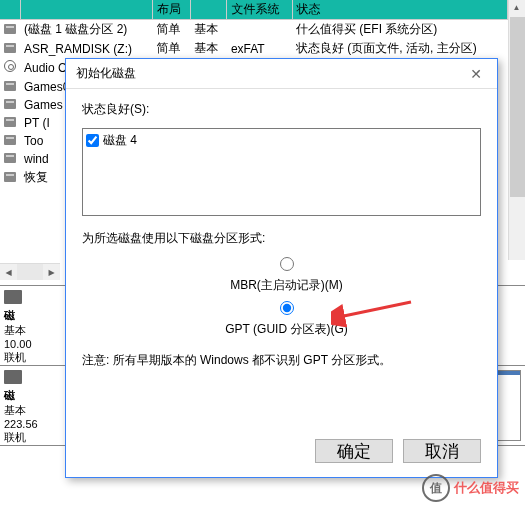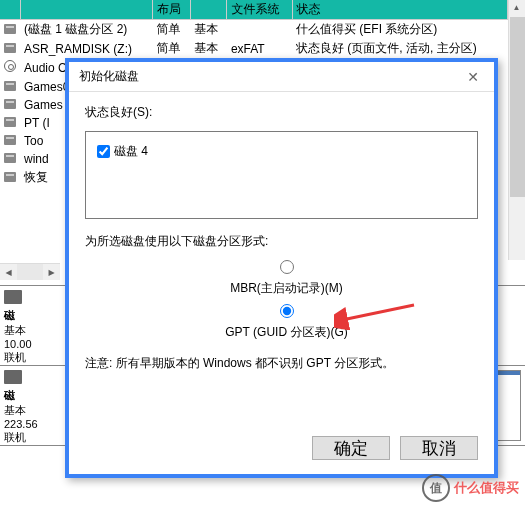--- a/index.html
+++ b/index.html
@@ -25,27 +25,27 @@
 
 .bottom-panel { position: absolute; top: 285px; left: 0; right: 0; bottom: 0; background: #fff; border-top: 1px solid #888; }
 .disk-block { display: flex; border-bottom: 1px solid #888; height: 80px; }
 .disk-left { width: 77px; border-right: 1px solid #888; padding: 4px; font-size: 11px; }
 .disk-left .bold { font-weight: bold; }
 .disk-right { flex: 1; display: flex; gap: 4px; padding: 4px; }
 .part-box { border: 1px solid #888; flex: 1; padding: 2px; font-size: 10px; position: relative; }
 .part-box::before { content: ''; position: absolute; top: 0; left: 0; right: 0; height: 4px; background: #4a7ab8; }
 .disk-hw-icon { display: inline-block; width: 18px; height: 14px; background: #666; border-radius: 1px; margin-bottom: 2px; }
 
-.dialog { position: absolute; top: 58px; left: 65px; width: 433px; height: 420px; background: #fff; border: 4px solid #3b82f6; box-shadow: 3px 3px 8px rgba(0,0,0,0.3); }
+.dialog { position: absolute; top: 58px; left: 65px; width: 433px; height: 420px; background: #fff; border: 1px solid #3b82f6; box-shadow: 3px 3px 8px rgba(0,0,0,0.3); }
 .dlg-title { height: 30px; display: flex; align-items: center; justify-content: space-between; padding: 0 6px 0 10px; border-bottom: 1px solid #e0e0e0; }
 .dlg-title span { font-size: 12px; }
 .close-x { width: 30px; height: 24px; display: flex; align-items: center; justify-content: center; font-size: 14px; color: #666; }
 .dlg-body { padding: 12px 16px; }
 .dlg-text { margin-bottom: 10px; line-height: 1.4; }
-.listbox { width: 100%; height: 88px; border: 1px solid #7a7a7a; padding: 10px; margin-bottom: 14px; }
+.listbox { width: 100%; height: 88px; border: 1px solid #7a7a7a; padding: 2px; margin-bottom: 14px; }
 .listitem { display: flex; align-items: center; gap: 4px; padding: 1px; }
 .listitem input { width: 13px; height: 13px; }
 .radio-group { margin: 8px 0 4px 10px; }
 .radio-item { display: flex; align-items: center; gap: 6px; margin: 7px 0; flex-direction: column; }
 .radio-item input { width: 14px; height: 14px; }
 .note { margin-top: 14px; line-height: 1.4; }
 .dlg-buttons { position: absolute; bottom: 14px; right: 16px; display: flex; gap: 10px; }
 .dlg-btn { width: 78px; height: 24px; background: #e1e1e1; border: 1px solid #adadad; font-size: 17px; font-family: inherit; }
 
 .arrow { position: absolute; top: 238px; left: 265px; width: 85px; height: 30px; pointer-events: none; }

